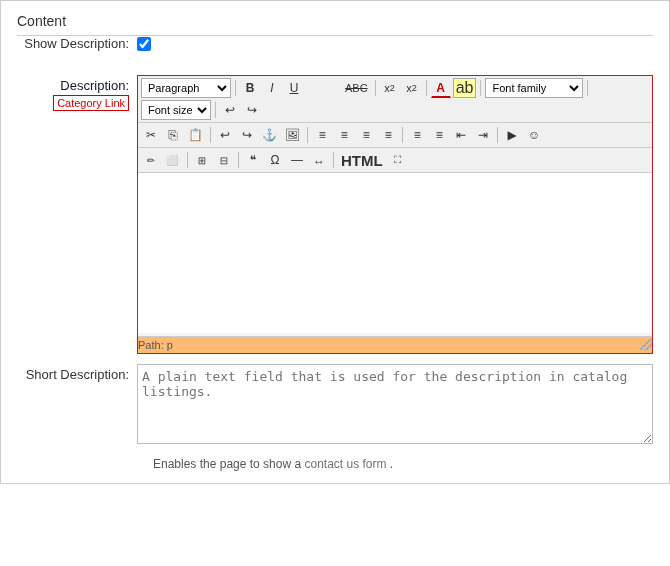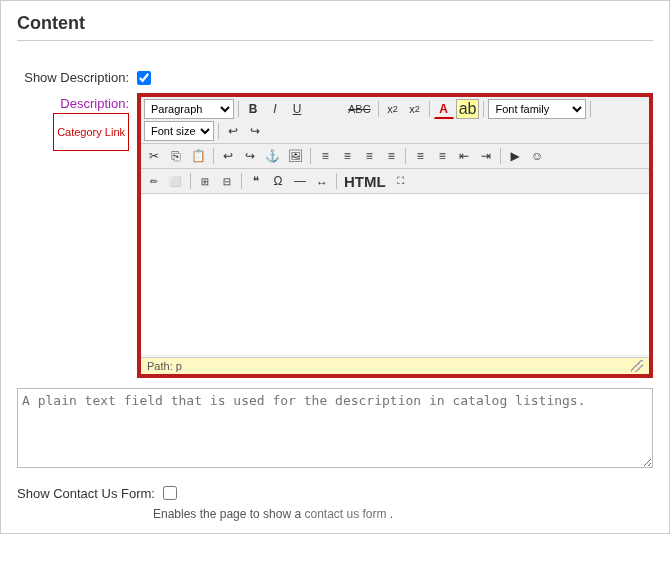--- a/index.html
+++ b/index.html
@@ -10,47 +10,47 @@
       color: #333;
       width: 670px;
       min-height: 566px;
     }
     .page-container {
       padding: 12px 16px;
       border: 1px solid #ccc;
       margin: 0;
     }
     .section-title {
-      font-size: 18px;
-      font-weight: bold;
+      font-size: 14px;
+      font-weight: normal;
       color: #333;
       border-bottom: 1px solid #ccc;
       padding-bottom: 6px;
-      margin-bottom: 29px;
+      margin-bottom: 0;
     }
     .form-row {
       display: flex;
       align-items: flex-start;
       margin-bottom: 10px;
     }
     .form-label {
       min-width: 120px;
       text-align: right;
       padding-right: 8px;
       padding-top: 3px;
       font-size: 13px;
       color: #333;
     }
     .form-control {
       flex: 1;
     }
     .show-desc-row {
       display: flex;
       align-items: center;
-      margin-bottom: 8px;
+      margin-bottom: 24px;
     }
     .show-desc-label {
       min-width: 120px;
       text-align: right;
       padding-right: 8px;
       font-size: 13px;
       color: #333;
     }
     input[type="checkbox"] {
       width: 14px;
@@ -60,33 +60,33 @@
     .description-label-wrapper {
       display: flex;
       flex-direction: column;
       align-items: flex-end;
       min-width: 120px;
       padding-right: 8px;
       padding-top: 3px;
     }
     .desc-label-text {
       font-size: 13px;
-      color: #a21caf;
+      color: #0f172a;
     }
     .category-link {
       font-size: 11px;
       color: #c00;
       border: 1px solid #c00;
-      padding: 12px 3px;
+      padding: 1px 3px;
       cursor: pointer;
       margin-top: 2px;
     }
     
     .editor-wrapper {
-      border: 4px solid #b91c1c;
+      border: 1px solid #b91c1c;
       background: #f5f5f5;
       flex: 1;
     }
     .toolbar-row {
       display: flex;
       align-items: center;
       flex-wrap: wrap;
       background: #f0f0f0;
       border-bottom: 1px solid #ccc;
       padding: 2px 3px;
@@ -126,23 +126,23 @@
       width: 100%;
       min-height: 160px;
       background: #fff;
       border: none;
       outline: none;
       font-size: 13px;
       padding: 4px;
       resize: none;
     }
     .editor-path-bar {
-      background: #fef9c3;
+      background: #fdba74;
       border-top: 1px solid #ccc;
-      padding: 2px 6px;
+      padding: 2px 0;
       font-size: 11px;
       color: #555;
       display: flex;
       justify-content: space-between;
       align-items: center;
       text-align: right;
     }
     .resize-handle {
       width: 12px;
       height: 12px;
@@ -276,29 +276,26 @@
         <span>
           <span>Path:</span>
           <span>p</span>
         </span>
         <div class="resize-handle"></div>
       </div>
     </div>
   </div>
 
   <div class="form-row">
+    <span class="form-label">Short Description:</span>
     <div class="form-control">
       <textarea class="short-desc-textarea" placeholder="A plain text field that is used for the description in catalog listings." style=""></textarea>
     </div>
   </div>
 
-  <div class="contact-form-row">
-    <span class="form-label">Show Contact Us Form:</span>
-    <input type="checkbox" style="margin-top: 3px;">
-  </div>
 
   <div class="enables-text">
     <span>Enables the page to show a</span>
     <a href="#">contact us form</a>
     <span>.</span>
   </div>
 
 </div>
 
 </body></html>

